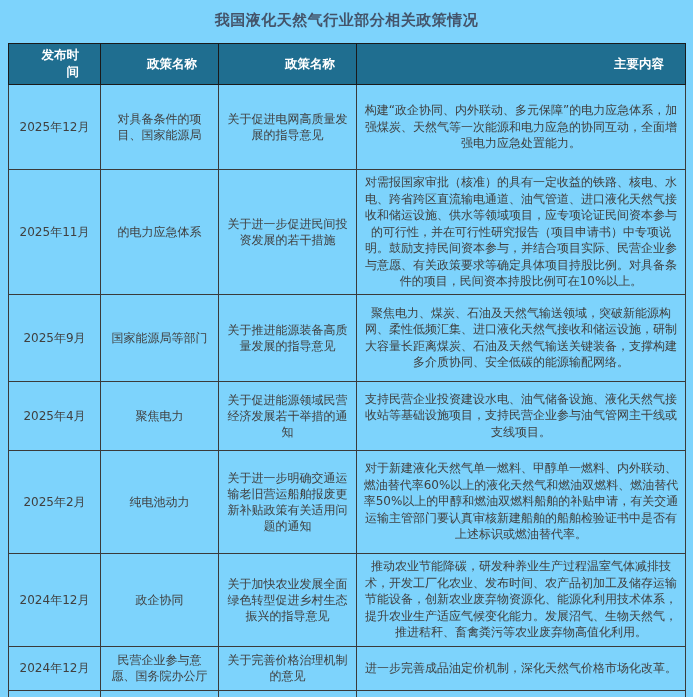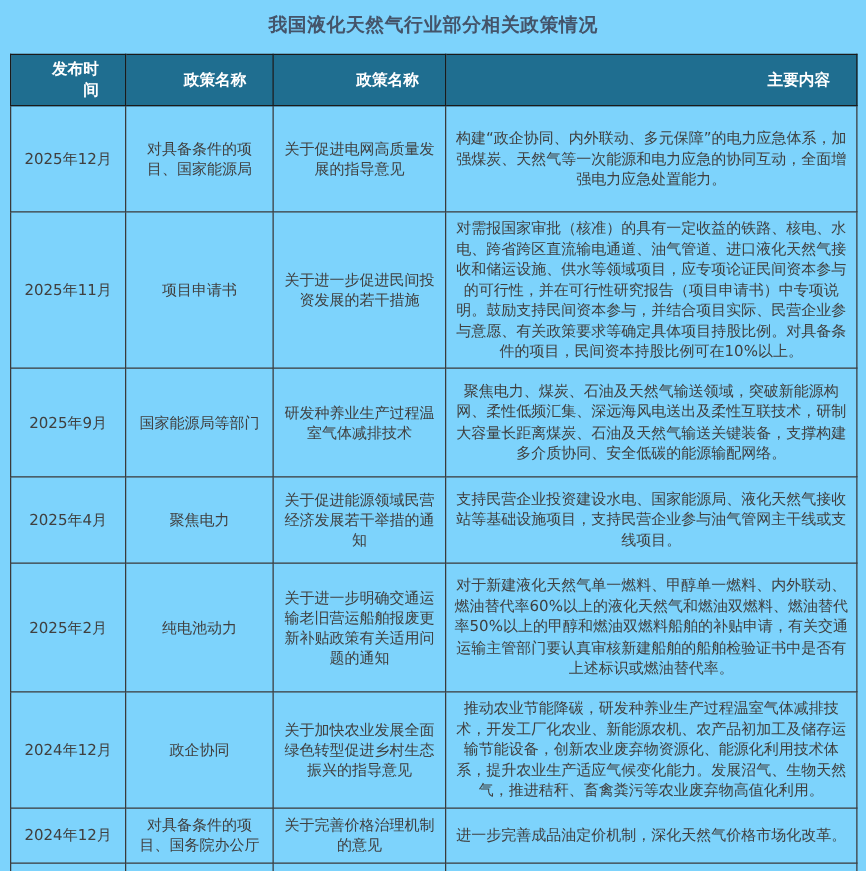--- a/index.html
+++ b/index.html
@@ -94,51 +94,51 @@
     </thead>
     <tbody>
       <tr class="r1">
         <td class="cell-date">2025年12月</td>
         <td class="cell-dept">对具备条件的项目、国家能源局</td>
         <td class="cell-policy">关于促进电网高质量发展的指导意见</td>
         <td class="cell-content">构建“政企协同、内外联动、多元保障”的电力应急体系，加强煤炭、天然气等一次能源和电力应急的协同互动，全面增强电力应急处置能力。</td>
       </tr>
       <tr class="r2">
         <td class="cell-date">2025年11月</td>
-        <td class="cell-dept">项目申请书</td>
+        <td class="cell-dept">的电力应急体系</td>
         <td class="cell-policy">关于进一步促进民间投资发展的若干措施</td>
         <td class="cell-content">对需报国家审批（核准）的具有一定收益的铁路、核电、水电、跨省跨区直流输电通道、油气管道、进口液化天然气接收和储运设施、供水等领域项目，应专项论证民间资本参与的可行性，并在可行性研究报告（项目申请书）中专项说明。鼓励支持民间资本参与，并结合项目实际、民营企业参与意愿、有关政策要求等确定具体项目持股比例。对具备条件的项目，民间资本持股比例可在10%以上。</td>
       </tr>
       <tr class="r3">
         <td class="cell-date">2025年9月</td>
         <td class="cell-dept">国家能源局等部门</td>
-        <td class="cell-policy">研发种养业生产过程温室气体减排技术</td>
-        <td class="cell-content">聚焦电力、煤炭、石油及天然气输送领域，突破新能源构网、柔性低频汇集、深远海风电送出及柔性互联技术，研制大容量长距离煤炭、石油及天然气输送关键装备，支撑构建多介质协同、安全低碳的能源输配网络。</td>
+        <td class="cell-policy">关于推进能源装备高质量发展的指导意见</td>
+        <td class="cell-content">聚焦电力、煤炭、石油及天然气输送领域，突破新能源构网、柔性低频汇集、进口液化天然气接收和储运设施，研制大容量长距离煤炭、石油及天然气输送关键装备，支撑构建多介质协同、安全低碳的能源输配网络。</td>
       </tr>
       <tr class="r4">
         <td class="cell-date">2025年4月</td>
         <td class="cell-dept">聚焦电力</td>
         <td class="cell-policy">关于促进能源领域民营经济发展若干举措的通知</td>
-        <td class="cell-content">支持民营企业投资建设水电、国家能源局、液化天然气接收站等基础设施项目，支持民营企业参与油气管网主干线或支线项目。</td>
+        <td class="cell-content">支持民营企业投资建设水电、油气储备设施、液化天然气接收站等基础设施项目，支持民营企业参与油气管网主干线或支线项目。</td>
       </tr>
       <tr class="r5">
         <td class="cell-date">2025年2月</td>
         <td class="cell-dept">纯电池动力</td>
         <td class="cell-policy">关于进一步明确交通运输老旧营运船舶报废更新补贴政策有关适用问题的通知</td>
         <td class="cell-content">对于新建液化天然气单一燃料、甲醇单一燃料、内外联动、燃油替代率60%以上的液化天然气和燃油双燃料、燃油替代率50%以上的甲醇和燃油双燃料船舶的补贴申请，有关交通运输主管部门要认真审核新建船舶的船舶检验证书中是否有上述标识或燃油替代率。</td>
       </tr>
       <tr class="r6">
         <td class="cell-date">2024年12月</td>
         <td class="cell-dept">政企协同</td>
         <td class="cell-policy">关于加快农业发展全面绿色转型促进乡村生态振兴的指导意见</td>
-        <td class="cell-content">推动农业节能降碳，研发种养业生产过程温室气体减排技术，开发工厂化农业、新能源农机、农产品初加工及储存运输节能设备，创新农业废弃物资源化、能源化利用技术体系，提升农业生产适应气候变化能力。发展沼气、生物天然气，推进秸秆、畜禽粪污等农业废弃物高值化利用。</td>
+        <td class="cell-content">推动农业节能降碳，研发种养业生产过程温室气体减排技术，开发工厂化农业、发布时间、农产品初加工及储存运输节能设备，创新农业废弃物资源化、能源化利用技术体系，提升农业生产适应气候变化能力。发展沼气、生物天然气，推进秸秆、畜禽粪污等农业废弃物高值化利用。</td>
       </tr>
       <tr class="r7">
         <td class="cell-date">2024年12月</td>
-        <td class="cell-dept">对具备条件的项目、国务院办公厅</td>
+        <td class="cell-dept">民营企业参与意愿、国务院办公厅</td>
         <td class="cell-policy">关于完善价格治理机制的意见</td>
         <td class="cell-content">进一步完善成品油定价机制，深化天然气价格市场化改革。</td>
       </tr>
       <tr class="r-partial">
         <td></td>
         <td></td>
         <td></td>
         <td></td>
       </tr>
     </tbody>

